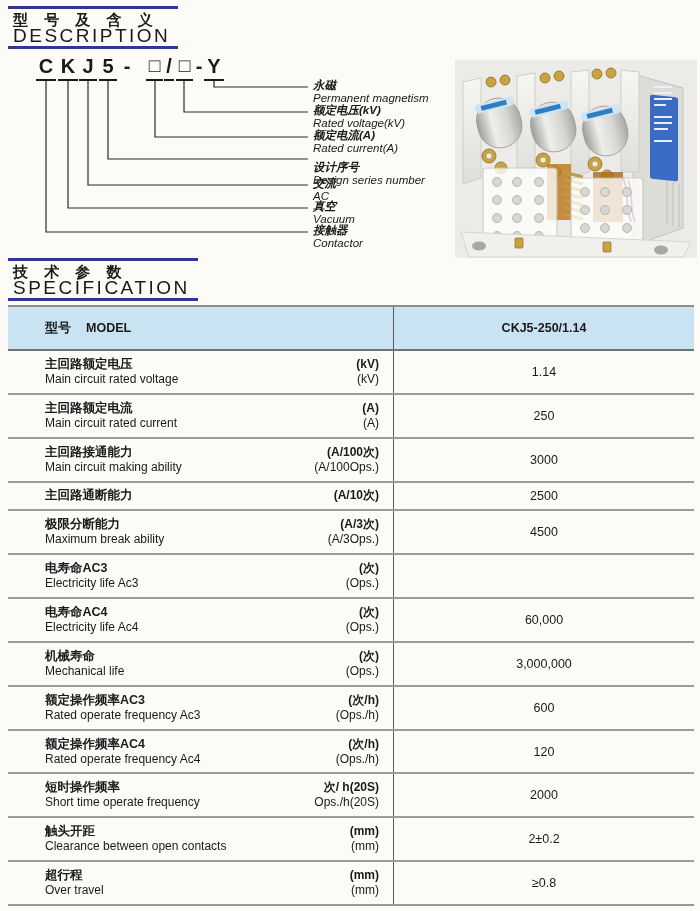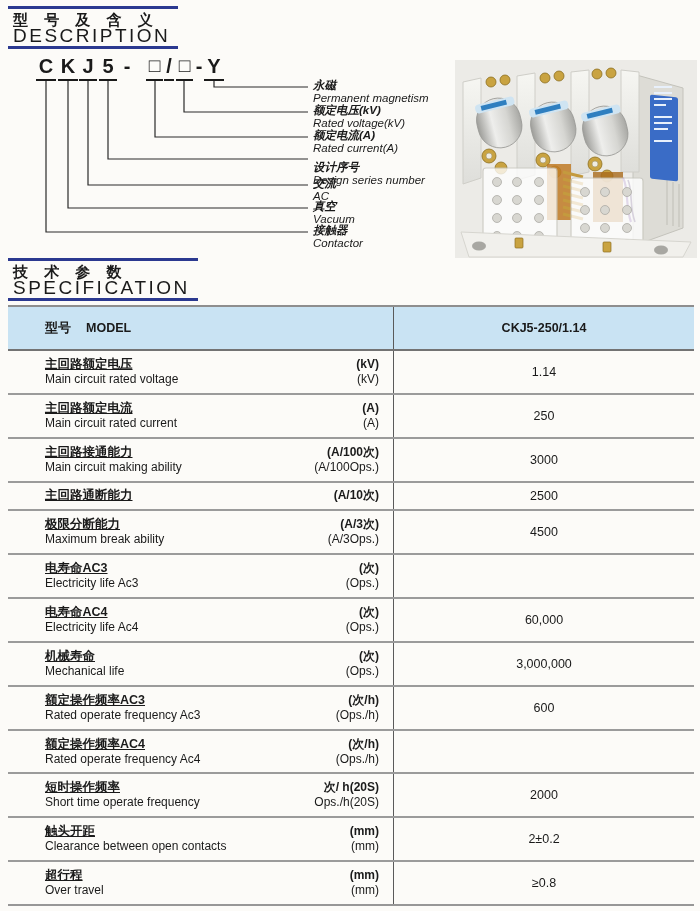--- a/index.html
+++ b/index.html
@@ -47,21 +47,21 @@
   .cell-l{
     flex:0 0 386px;width:386px;border-right:1.5px solid #5a5a5a;
     display:flex;flex-direction:column;justify-content:center;
     padding:0 14px 0 37px;box-sizing:border-box;
   }
   .cell-r{
     flex:1 1 auto;display:flex;align-items:center;justify-content:center;
     font-size:12.5px;
   }
   .lline{display:flex;justify-content:space-between;align-items:baseline;line-height:15px;}
-  .lline .nm-cn{font-weight:bold;font-size:12.5px;text-decoration:underline;}
+  .lline .nm-cn{font-weight:bold;font-size:12.5px;}
   .lline .nm-en{font-size:12px;}
   .lline .u-cn{font-weight:bold;font-size:12px;}
   .lline .u-en{font-size:12px;}
   .thead .cell-l{flex-direction:row;align-items:center;justify-content:flex-start;gap:15px;}
   .thead .h-cn{font-weight:bold;font-size:13px;}
   .thead .h-en{font-weight:bold;font-size:12.5px;}
   .thead .cell-r{font-weight:bold;font-size:12.5px;}
 </style>
 </head>
 <body>
@@ -381,20 +381,21 @@
     <div class="cell-l">
       <div class="lline">
           <span class="nm-cn">额定操作频率AC4</span>
           <span class="u-cn">(次/h)</span>
         </div>
       <div class="lline">
           <span class="nm-en">Rated operate frequency Ac4</span>
           <span class="u-en">(Ops./h)</span>
         </div>
     </div>
+    <div class="cell-r">120</div>
   </div>
   <div class="trow">
     <div class="cell-l">
       <div class="lline">
           <span class="nm-cn">短时操作频率</span>
           <span class="u-cn">次/ h(20S)</span>
         </div>
       <div class="lline">
           <span class="nm-en">Short time operate frequency</span>
           <span class="u-en">Ops./h(20S)</span>

